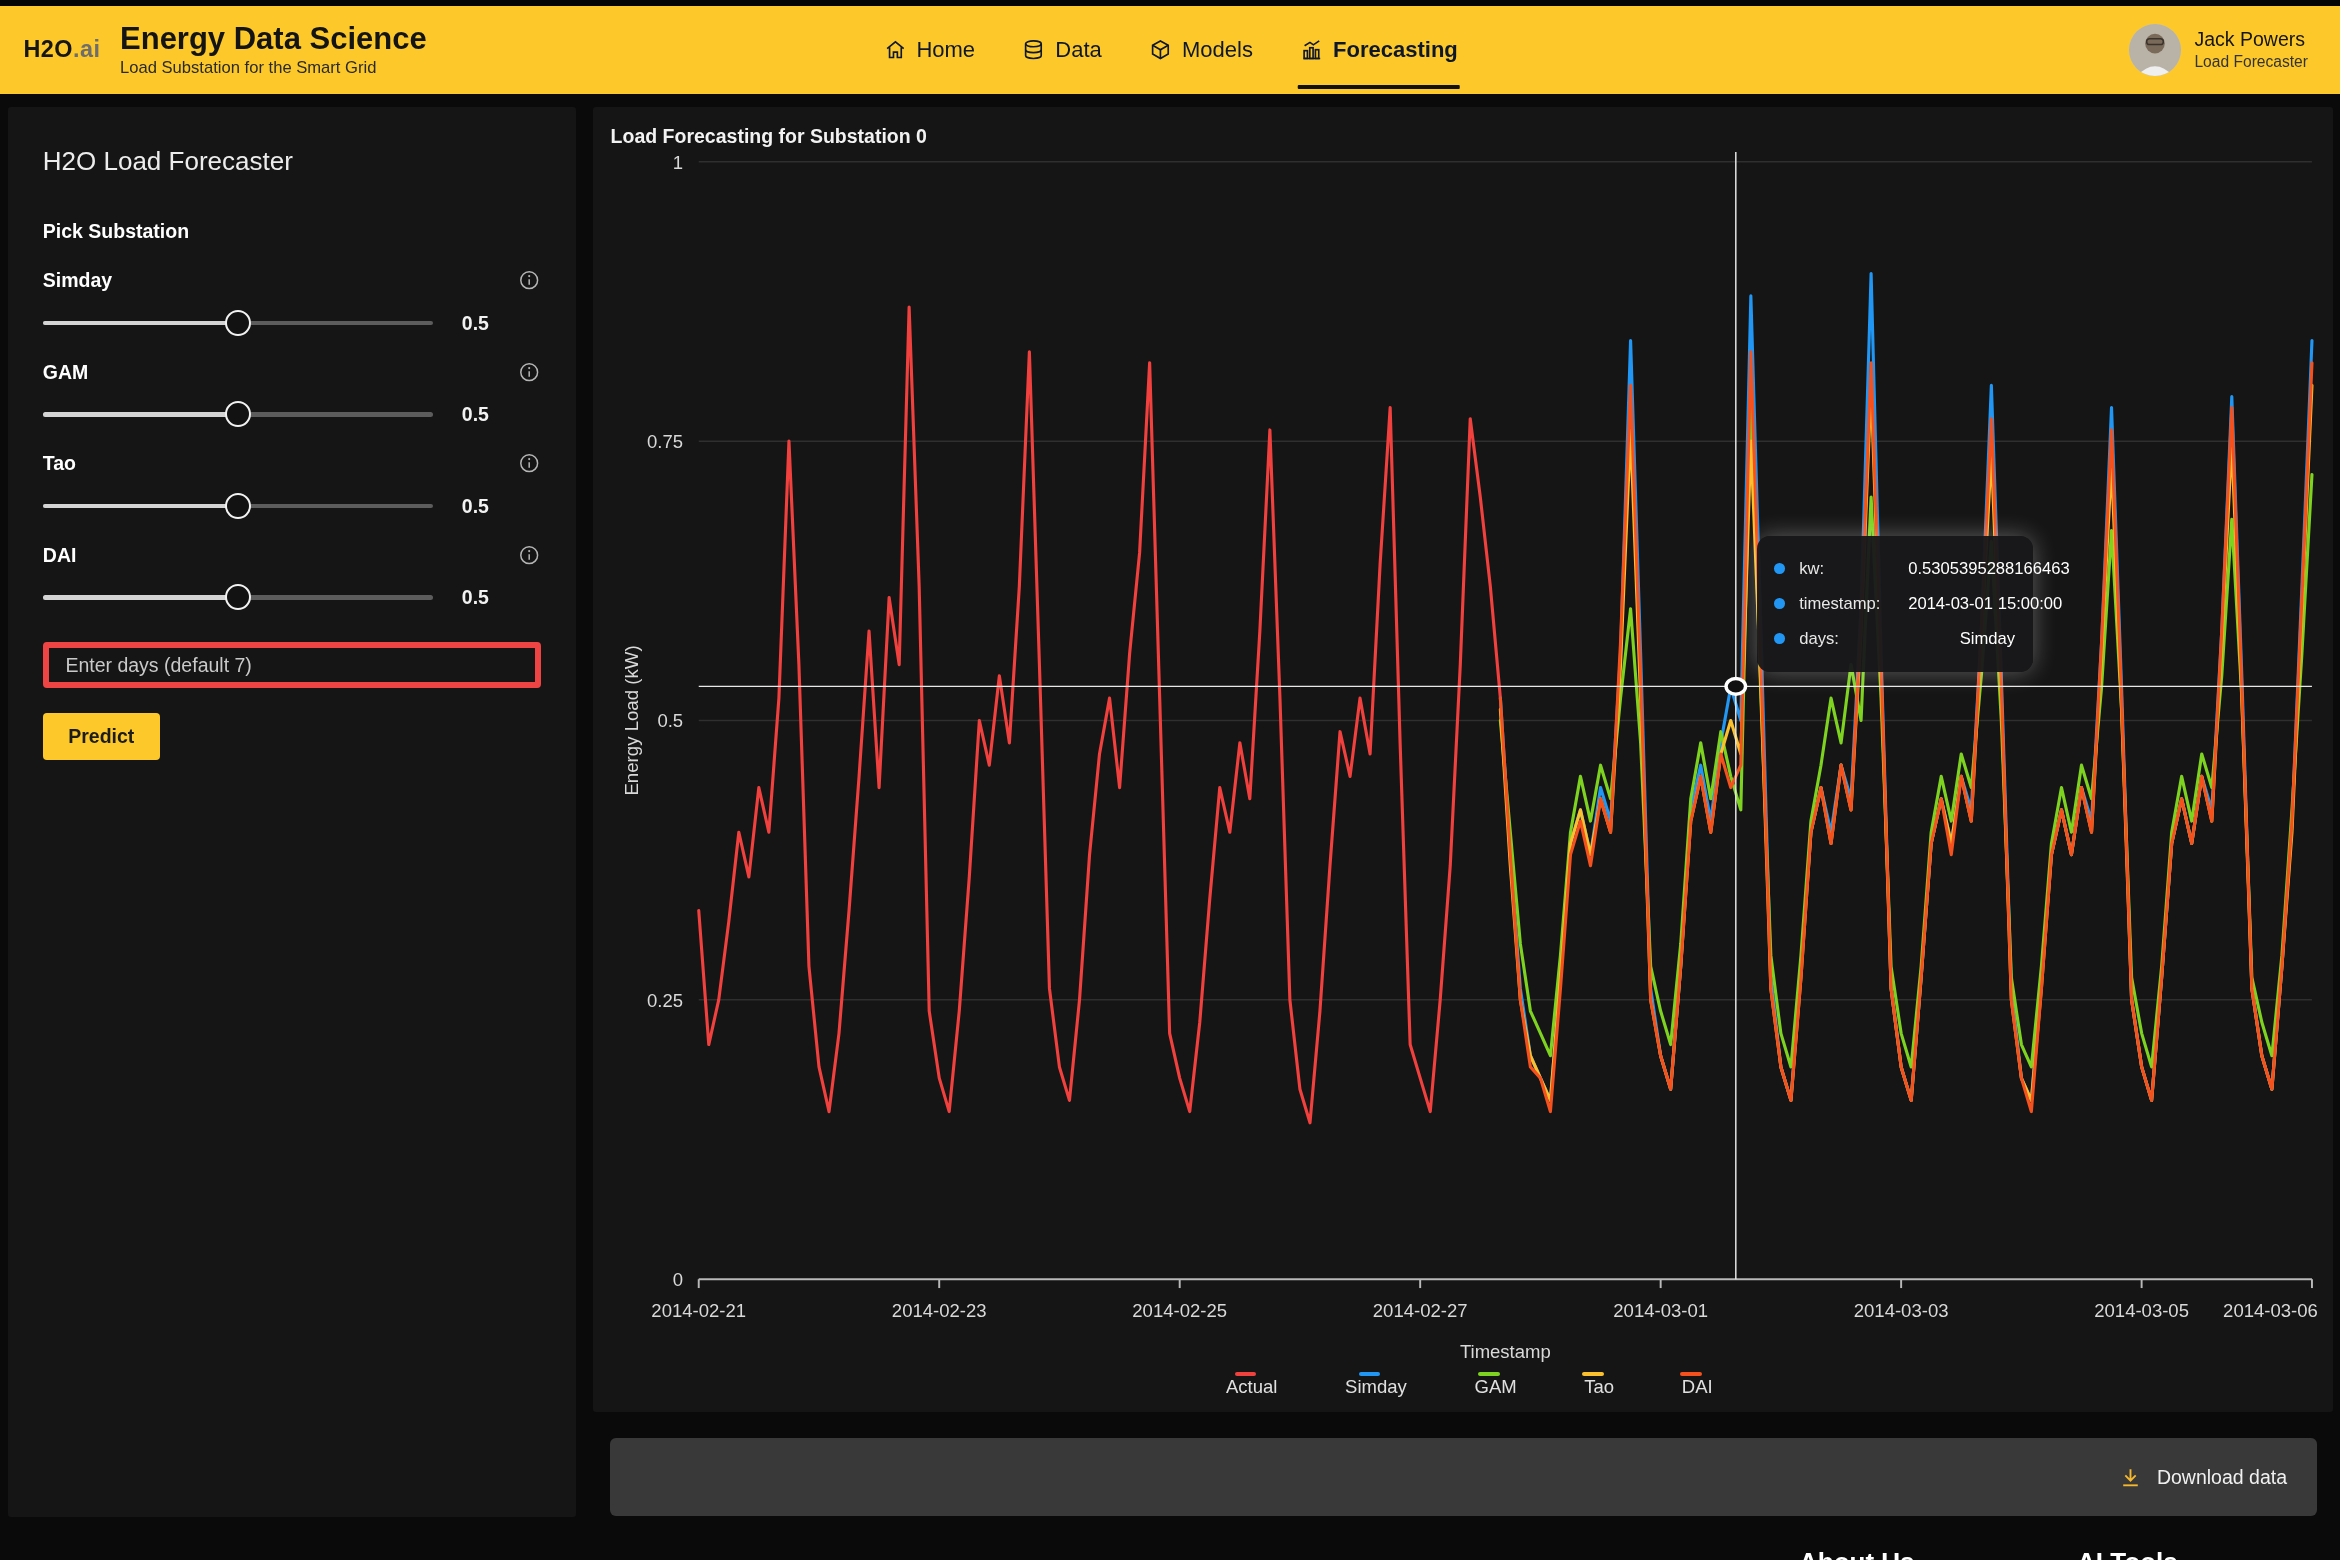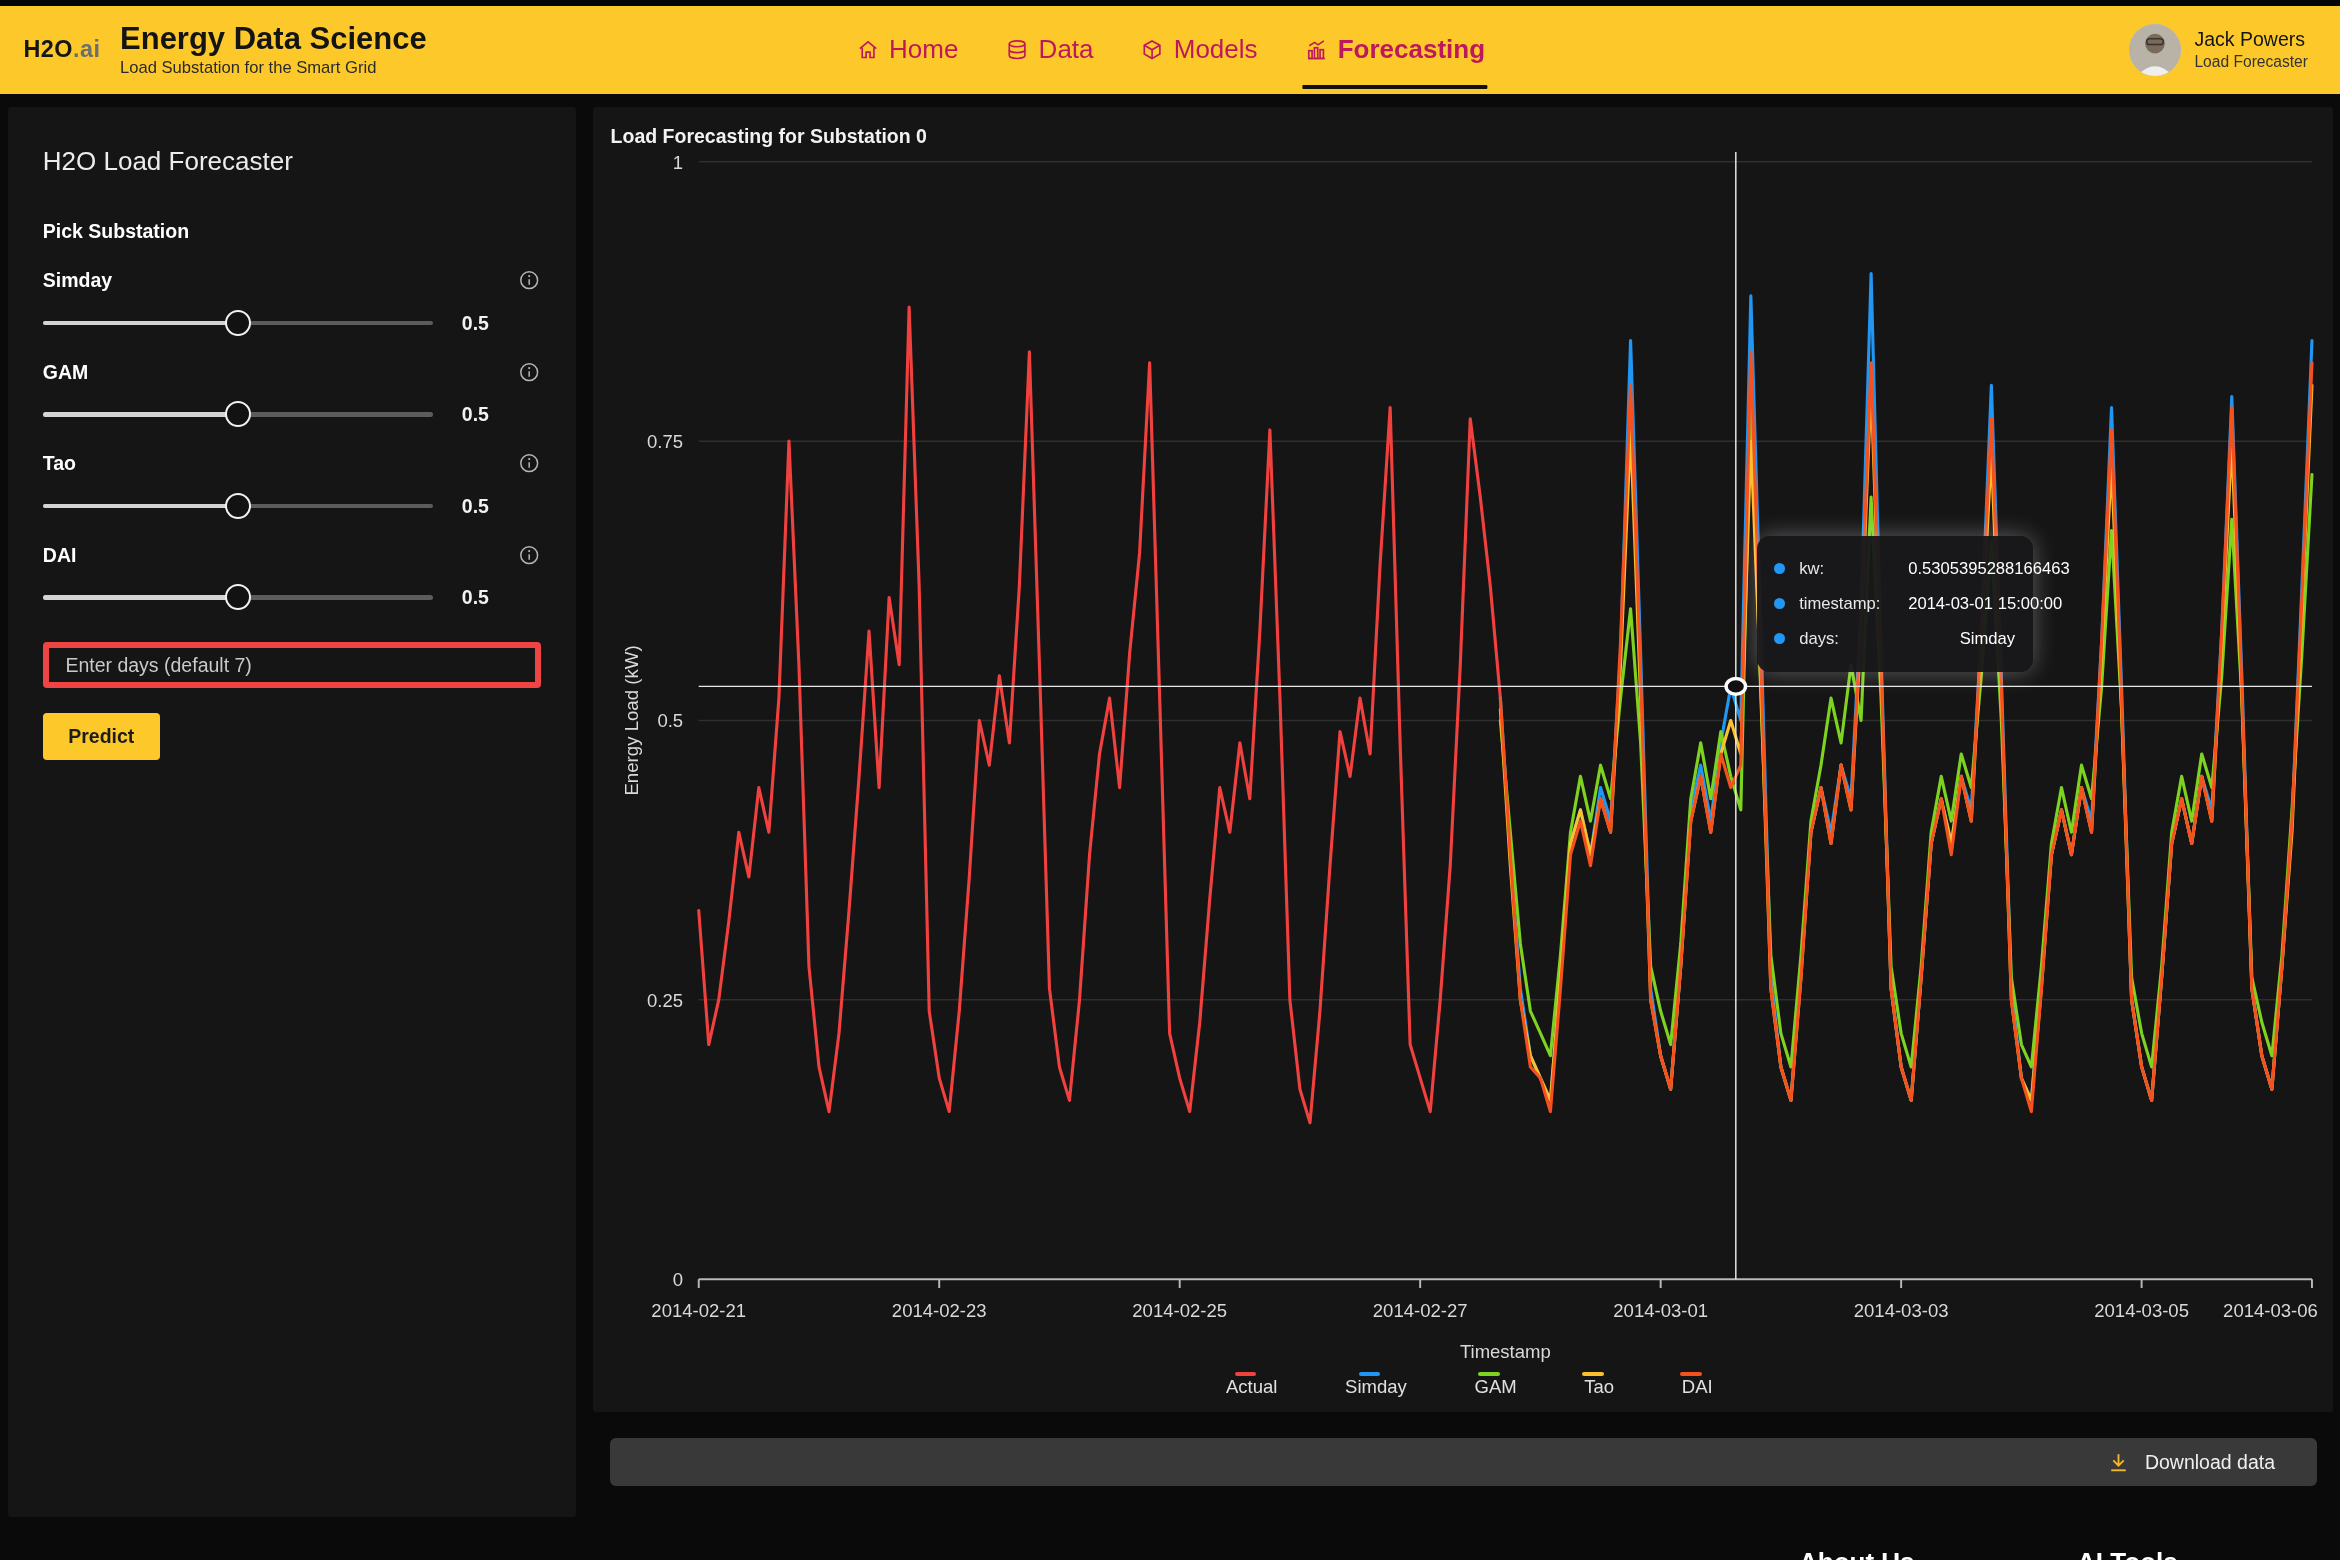--- a/index.html
+++ b/index.html
@@ -15,21 +15,21 @@
     background:#fdc92a; display:flex; align-items:center; color:#161616;
   }
   .logo { margin-left:23.4px; font-size:23.4px; font-weight:bold; letter-spacing:0.5px; white-space:nowrap; }
   .logo .ai { color:#6d6d6d; }
   .title-block { margin-left:19.5px; }
   .app-title { font-size:31px; font-weight:bold; color:#141414; line-height:1.1; }
   .app-subtitle { font-size:16.6px; color:#2a2a2a; margin-top:2px; }
   nav { position:absolute; left:50%; transform:translateX(-50%); height:100%;
         display:flex; gap:47px; align-items:center; }
   .nav-item { position:relative; height:100%; display:flex; align-items:center; cursor:pointer; }
-  .nav-inner { display:flex; align-items:center; gap:9.8px; font-size:26px; color:#be185d; }
+  .nav-inner { display:flex; align-items:center; gap:9.8px; font-size:22px; color:#0f172a; }
   .nav-item.active .nav-inner { font-weight:bold; }
   .nav-underline { position:absolute; bottom:4.9px; left:-2px; right:-2px; height:3.9px; background:#111; border-radius:1px; display:none; }
   .nav-item.active .nav-underline { display:block; }
   .nav-inner svg { display:block; }
   .userbox { margin-left:auto; margin-right:33px; display:flex; align-items:center; gap:13.7px; }
   .avatar { width:52px; height:52px; border-radius:50%; overflow:hidden; background:#cfcac2; flex:none; }
   .user-name { font-size:19.5px; color:#141414; }
   .user-role { font-size:15.6px; color:#333; margin-top:2px; }
   
   .sidebar {
@@ -80,23 +80,23 @@
   .tooltip {
     position:absolute; width:276px; background:rgba(25,25,27,0.96); border-radius:13px;
     box-shadow:0 0 23.4px rgba(255,255,255,0.32); padding:15.6px 17.6px; z-index:5;
   }
   .tt-row { display:grid; grid-template-columns:25px 109px 1fr; align-items:center; height:35px; }
   .tt-dot { width:10.7px; height:10.7px; border-radius:50%; }
   .tt-key { font-size:16.6px; color:#e8e8e8; }
   .tt-val { font-size:16.6px; color:#fff; text-align:right; white-space:nowrap; }
   
   .download-bar {
-    position:absolute; left:610px; top:1438px; width:1707px; height:48px;
+    position:absolute; left:610px; top:1438px; width:1707px; height:78px;
     background:#393939; border-radius:5.9px; display:flex; align-items:center;
-    justify-content:flex-end; padding-right:42px; cursor:pointer;
+    justify-content:flex-end; padding-right:30px; cursor:pointer;
   }
   .dl-icon { color:#f5b82e; display:flex; }
   .dl-label { font-size:19.5px; color:#f0f0f0; margin-left:13.7px; }
   
   .footer-link { position:absolute; top:1547px; font-size:26px; font-weight:bold; color:#fff; }
 </style>
 </head>
 <body>
 
 <div class="topstrip"></div>

